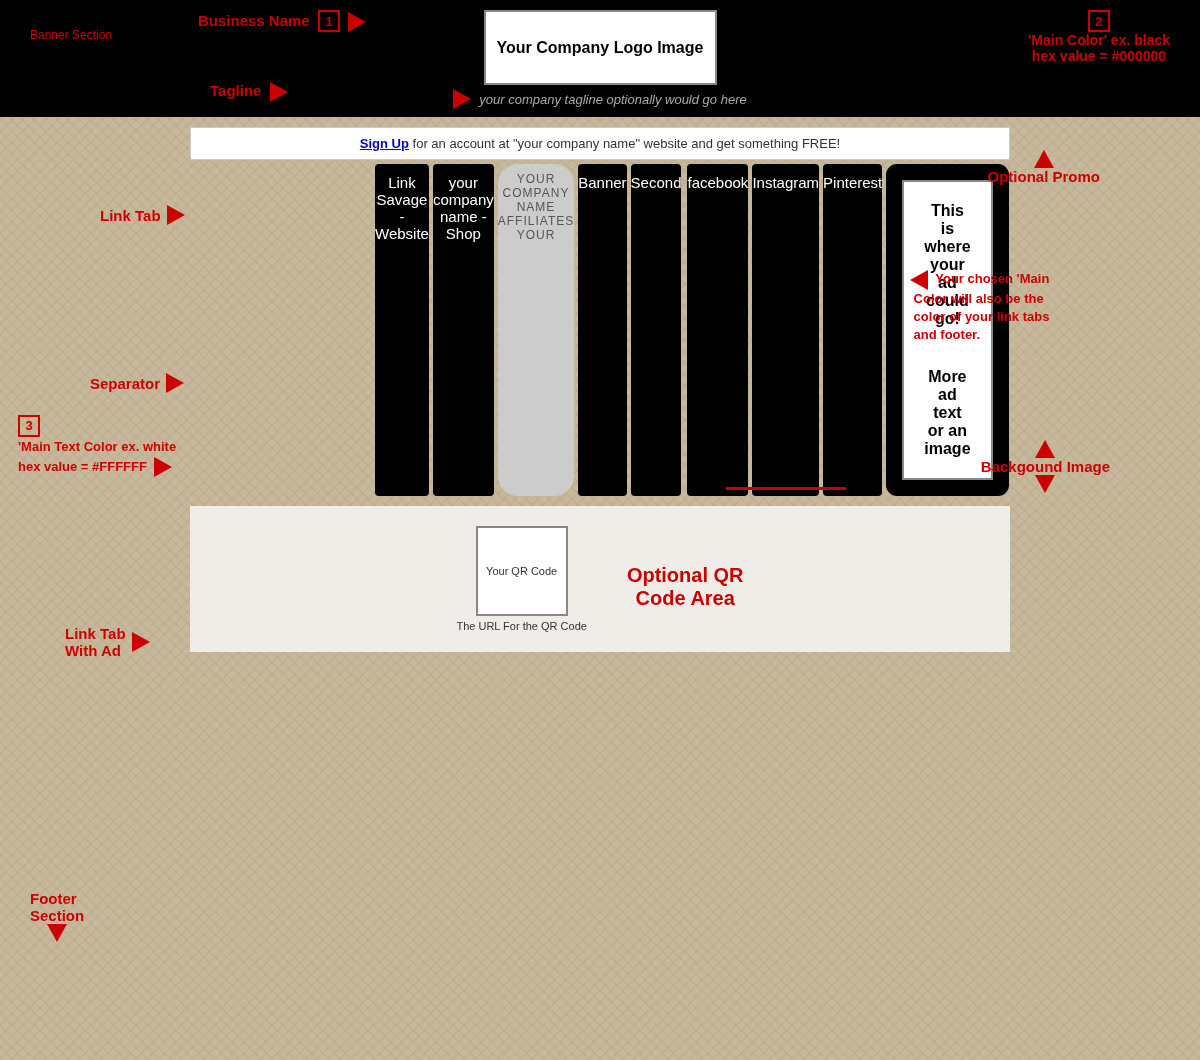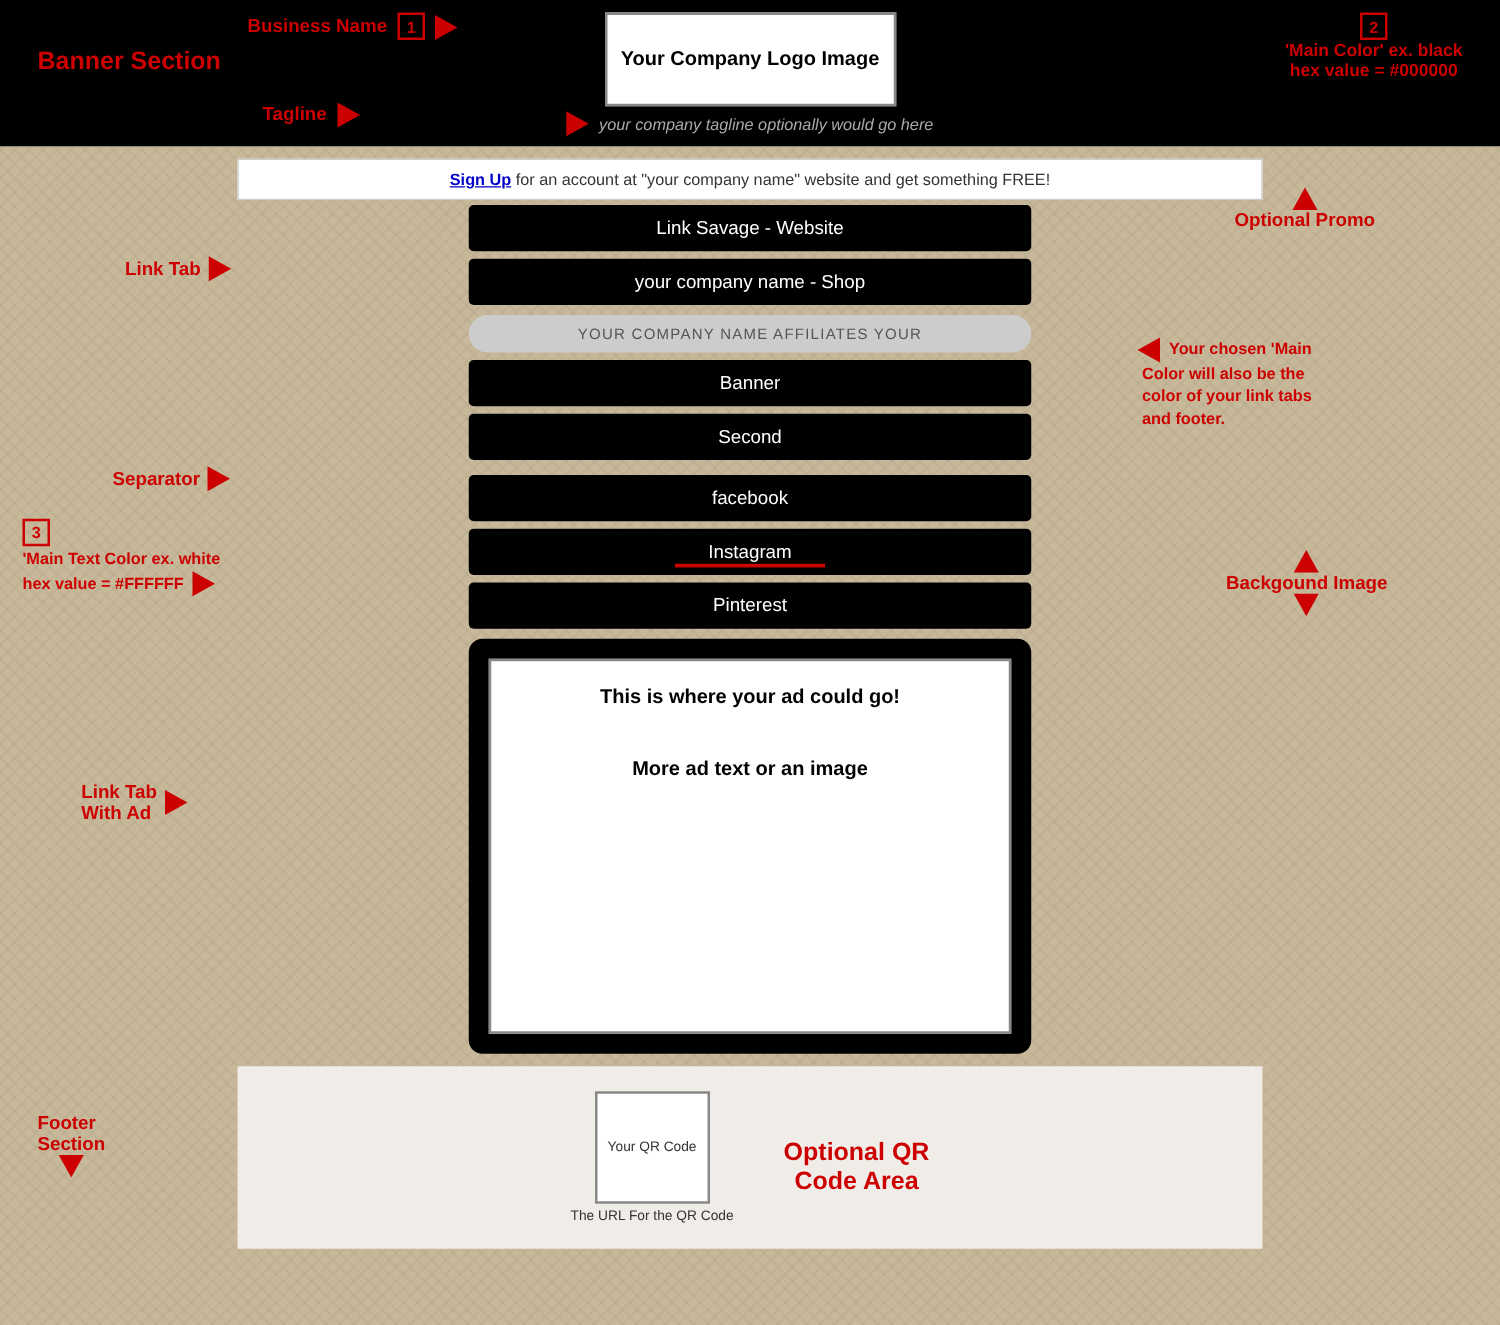--- a/index.html
+++ b/index.html
@@ -40,21 +40,21 @@
     
     .main-area {
       display: flex;
       justify-content: center;
       padding: 10px 0;
       position: relative;
     }
     .center-column {
       width: 450px;
       display: flex;
-      flex-direction: column;
+      flex-direction: row;
       gap: 2px;
     }
 
     
     .promo-bar {
       background: #fff;
       border: 1px solid #ccc;
       padding: 8px 12px;
       text-align: center;
       font-size: 13px;
@@ -189,24 +189,24 @@
     
     .outer-wrapper {
       position: relative;
       width: 1200px;
       min-height: 1060px;
     }
 
     .banner-annotation-left {
       position: absolute;
       left: 30px;
-      top: 38px;
-      color: #cc0000;
-      font-weight: bold;
-      font-size: 20px;
+      top: 28px;
+      color: #cc0000;
+      font-weight: normal;
+      font-size: 12px;
     }
     .banner-annotation-bizname {
       position: absolute;
       left: 198px;
       top: 10px;
       color: #cc0000;
       font-weight: bold;
       font-size: 15px;
     }
     .banner-annotation-tagline {

